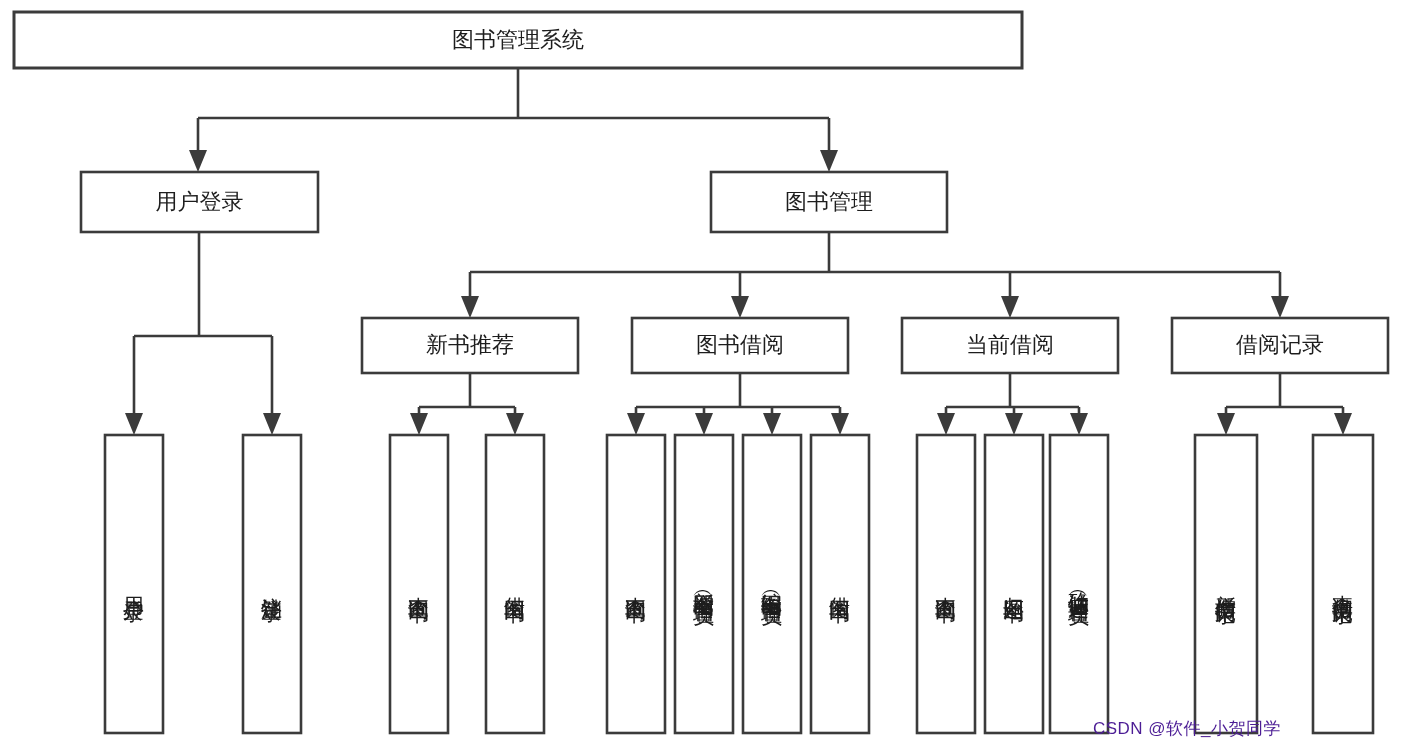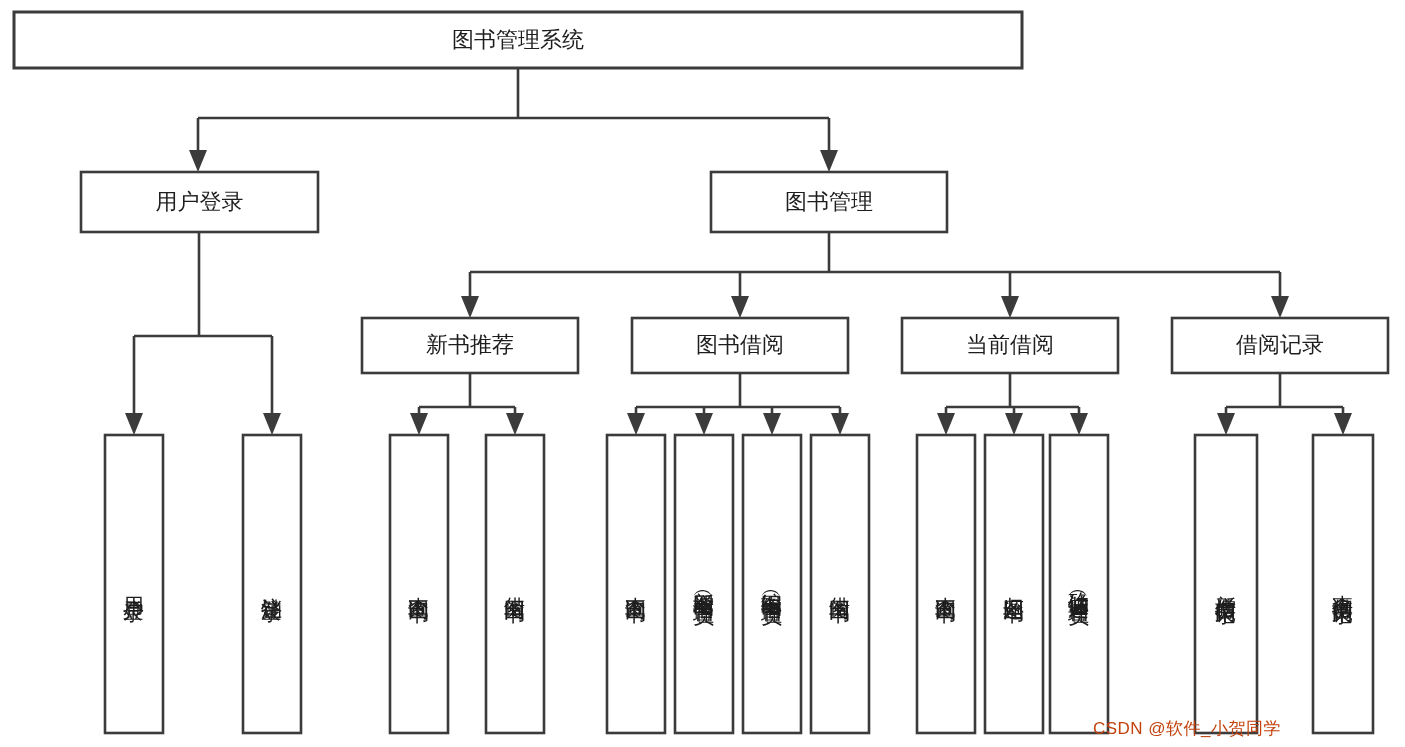--- a/index.html
+++ b/index.html
@@ -51,21 +51,21 @@
     font-size: 22px;
     text-anchor: middle;
     dominant-baseline: middle;
   }
   .watermark {
     position: absolute;
     right: 12px;
     bottom: 7px;
     font-family: "Liberation Sans", "DejaVu Sans", sans-serif;
     font-size: 17px;
-    color: #c2410c;
+    color: #4c1d95;
     white-space: nowrap;
     pointer-events: none;
     letter-spacing: 0.5px;
   }
 </style>
 </head>
 <body>
 
 <div id="diagram-root">
   <svg id="flow" viewBox="0 0 1405 747">

